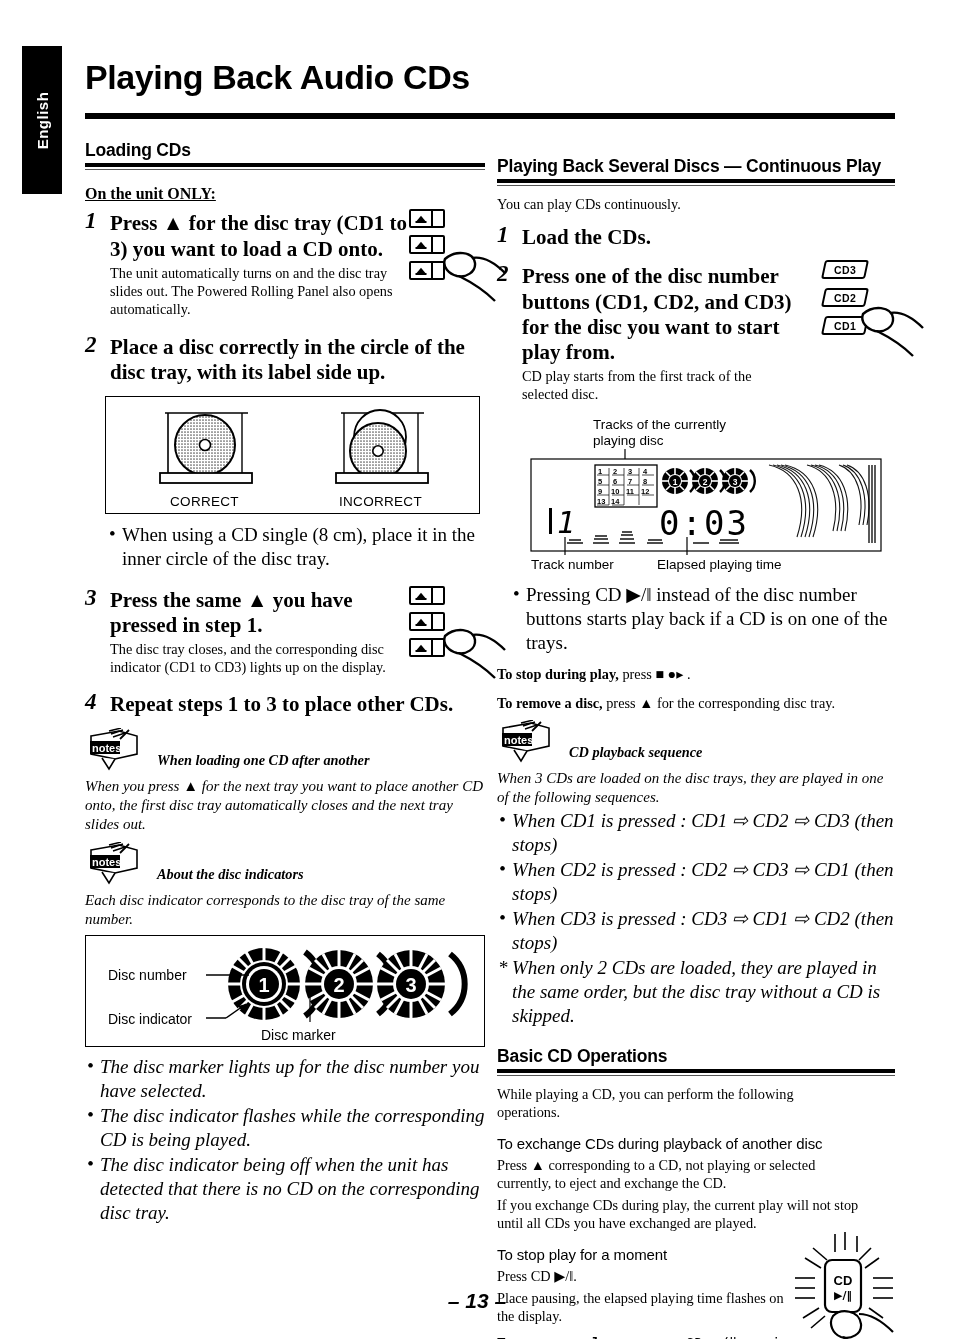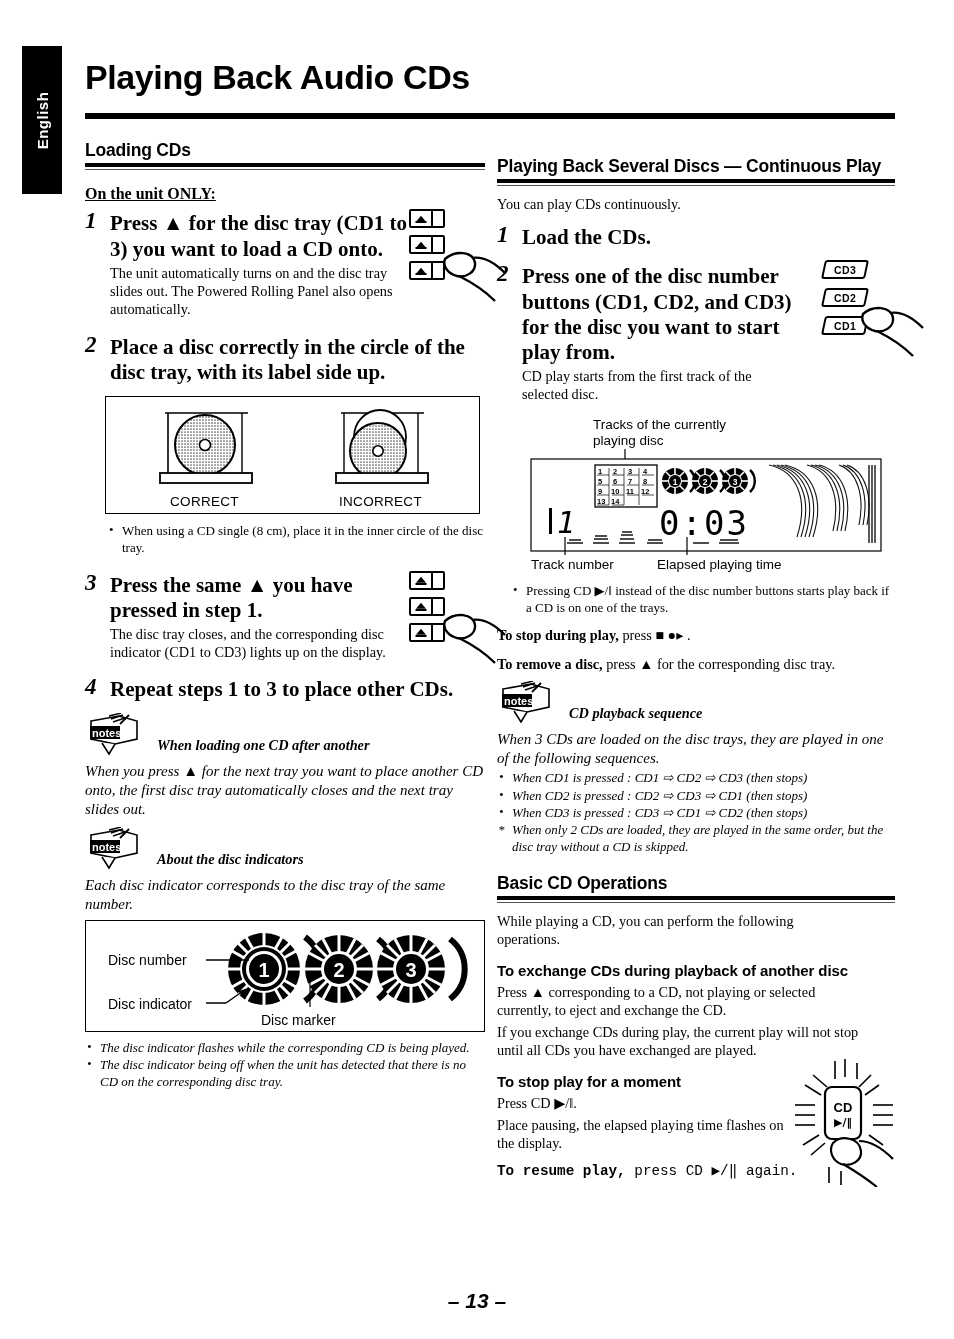--- a/index.html
+++ b/index.html
@@ -125,34 +125,34 @@
     margin-left:72px; font-weight:bold; font-style:italic;
     font-size:14.3px; padding-top:18px;
   }
   .notes-body{
     font-style:italic; font-size:15px; line-height:1.27; margin-top:8px;
   }
 
   
   ul.bl{ margin:6px 0 0 0; padding:0; list-style:none; }
   ul.bl li{
-    position:relative; padding-left:15px; font-size:13px;
+    position:relative; padding-left:15px; font-size:19px;
     line-height:1.26; margin-bottom:1px;
   }
   ul.bl li:before{ content:"\2022"; position:absolute; left:2px; top:-1px; }
   ul.bl.ital li{ font-style:italic; }
   ul.bl li.star:before{ content:"*"; left:1px; top:0px; }
 
   
   .lead{ font-size:14.3px; line-height:1.3; margin-top:10px; }
   .lead b{ font-weight:bold; }
 
   
   .subh{
-    font-family:"Liberation Sans", sans-serif; font-weight:bold;
+    font-family:"Liberation Sans", sans-serif; font-weight:normal;
     font-size:15px; margin-top:14px; letter-spacing:-.1px;
   }
 
   
   .pagenum{
     position:absolute; left:0; right:0; bottom:26px; text-align:center;
     font-family:"Liberation Sans", sans-serif; font-weight:bold; font-size:21px;font-style:italic;
   }
 </style>
 </head>
@@ -370,20 +370,21 @@
       <polygon points="160,68 152,70 156,75" fill="#000"></polygon>
       <line x1="224" y1="58" x2="224" y2="86" stroke="#000" stroke-width="1.2"></line>
       <text x="22" y="44" font-family="Liberation Sans, sans-serif" font-size="14" fill="#000">Disc number</text>
       <text x="22" y="88" font-family="Liberation Sans, sans-serif" font-size="14" fill="#000">Disc indicator</text>
       <text x="175" y="104" font-family="Liberation Sans, sans-serif" font-size="14" fill="#000">Disc marker</text>
     </svg>
     
   </div>
 
   <ul class="bl ital" style="margin-top:8px;">
+    <li>The disc marker lights up for the disc number you have selected.</li>
     <li>The disc indicator flashes while the corresponding CD is being played.</li>
     <li>The disc indicator being off when the unit has detected that there is no CD on the corresponding disc tray.</li>
   </ul>
 
 </div>
 
 <div class="col col-right">
 
   <div class="sec-h" style="width:390px;margin-top:16px;">Playing Back Several Discs — Continuous Play</div>
   <div class="sec-rule"></div>

